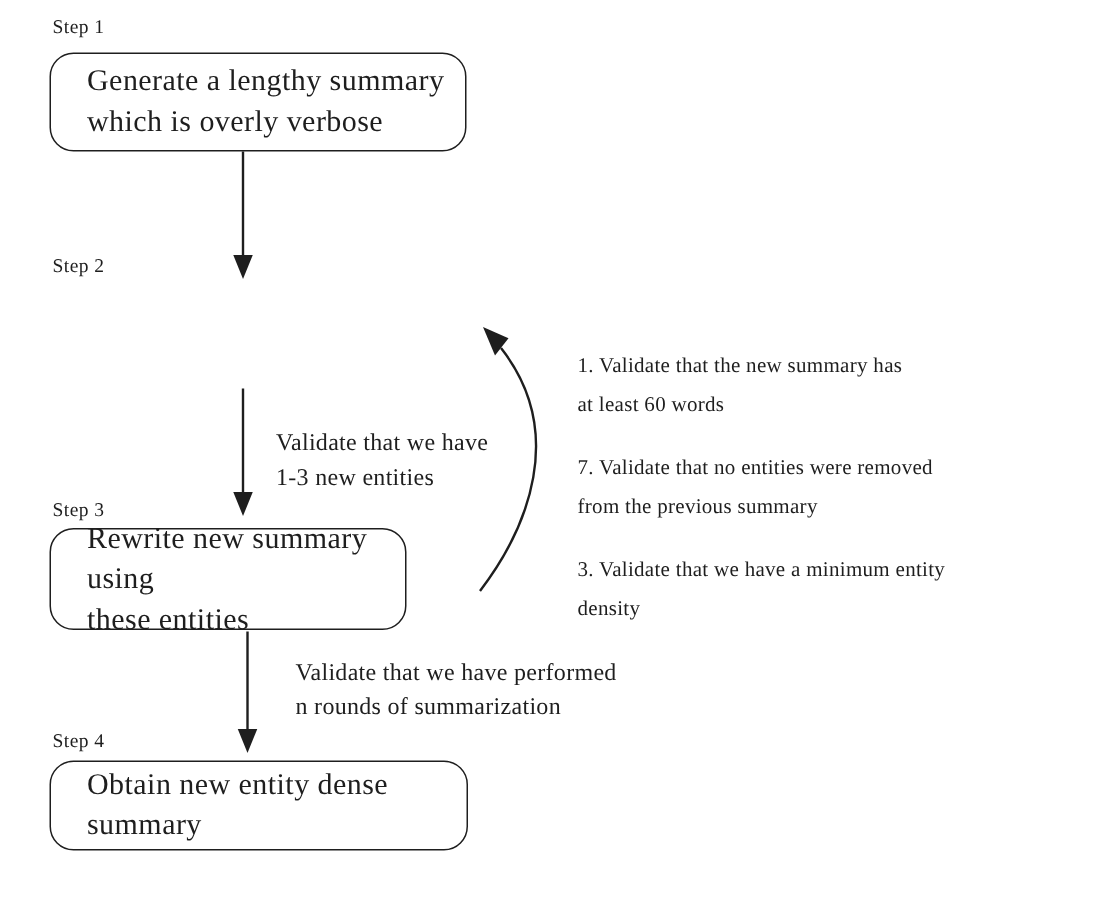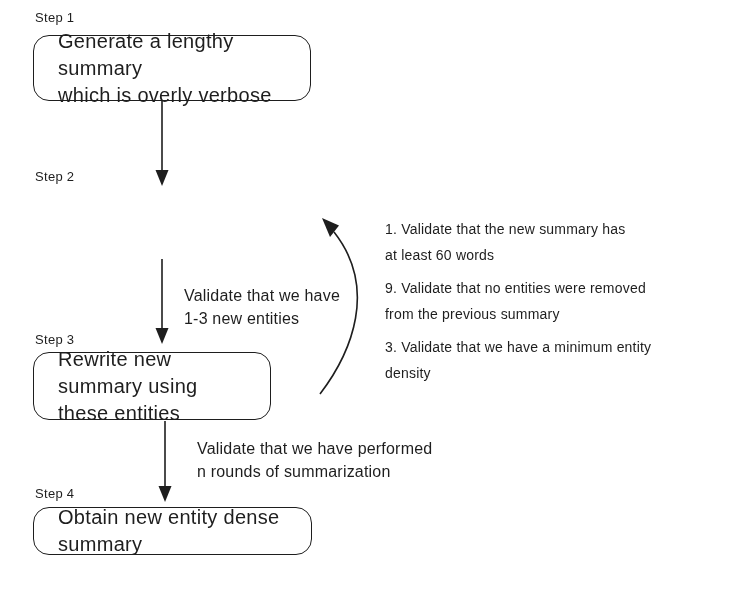--- a/index.html
+++ b/index.html
@@ -5,21 +5,21 @@
   html, body {
     margin: 0;
     padding: 0;
     background: #ffffff;
   }
   .canvas {
     position: relative;
     width: 733px;
     height: 607px;
     background: #ffffff;
-    font-family: Liberation Sans, sans-serif;
+    font-family: Liberation Serif, serif;
     color: #1e1e1e;
     overflow: hidden;
   }
   .arrow-layer {
     position: absolute;
     left: 0;
     top: 0;
     width: 733px;
     height: 607px;
     pointer-events: none;
@@ -58,21 +58,21 @@
   .notes {
     position: absolute;
     left: 385px;
     top: 216px;
     width: 330px;
     font-size: 14px;
     line-height: 26px;
     letter-spacing: 0.2px;
   }
   .notes p {
-    margin: 0 0 7px 0;
+    margin: 16px 0 7px 0;
     white-space: pre-line;
   }
 </style>
 </head>
 <body>
 
 <div class="canvas">
 
   <svg class="arrow-layer" viewBox="0 0 733 607" xmlns="http://www.w3.org/2000/svg">
 
@@ -111,27 +111,27 @@
   <div class="step-label" style="left:35px; top:331px">Step 3</div>
   <div class="node" style="left:33px; top:352px; width:238px; height:68px">
     <div class="node-text">Rewrite new summary using
 these entities</div>
   </div>
 
   <div class="edge-label" style="left:197px; top:437px">Validate that we have performed
 n rounds of summarization</div>
 
   <div class="step-label" style="left:35px; top:485px">Step 4</div>
-  <div class="node" style="left:33px; top:507px; width:279px; height:48px">
+  <div class="node" style="left:33px; top:507px; width:279px; height:60px">
     <div class="node-text">Obtain new entity dense
 summary</div>
   </div>
 
   <div class="notes">
     <p>1. Validate that the new summary has
 at least 60 words</p>
-    <p>9. Validate that no entities were removed
+    <p>7. Validate that no entities were removed
 from the previous summary</p>
     <p>3. Validate that we have a minimum entity
 density</p>
   </div>
 
 </div>
 
 </body></html>

